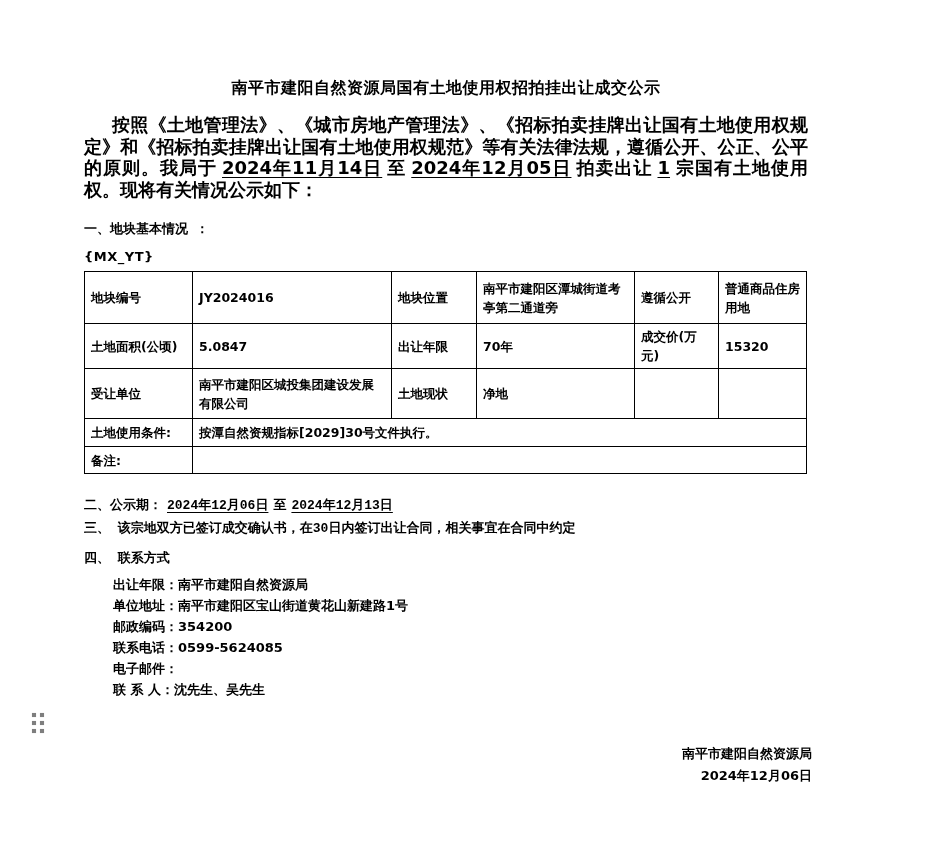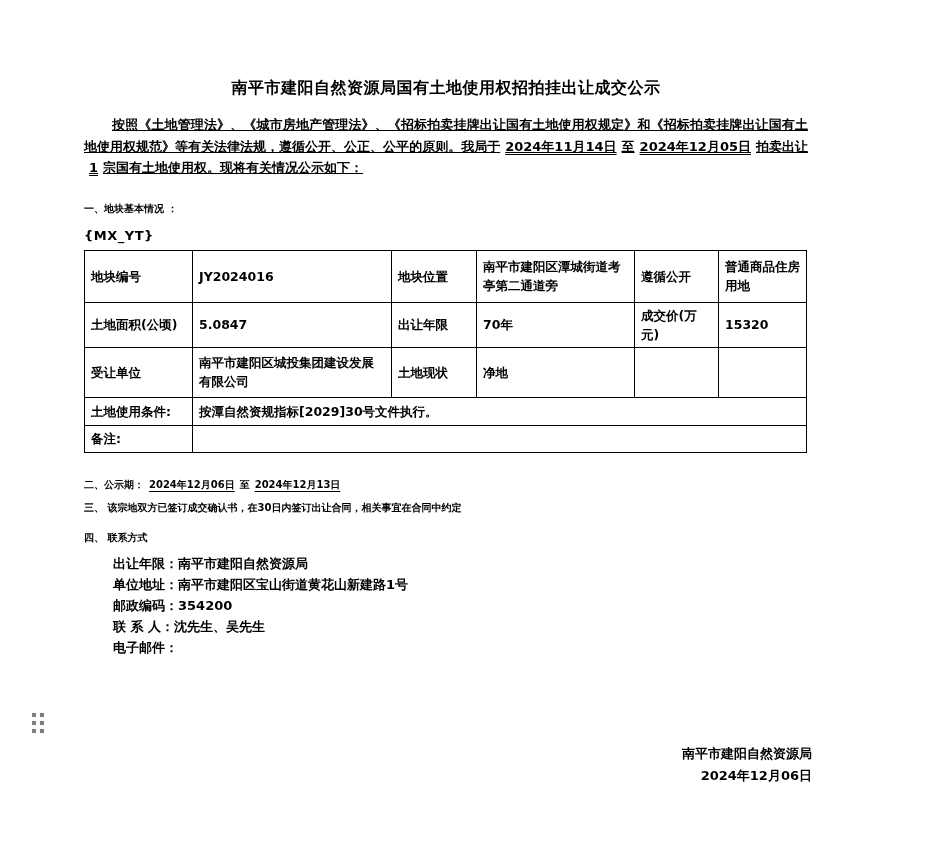--- a/index.html
+++ b/index.html
@@ -17,32 +17,31 @@
     position: absolute; left: 84px; top: 0; width: 724px;
   }
   h1.doc-title {
     margin: 76px 0 0 0;
     text-align: center;
     font-size: 16px; line-height: 24px; font-weight: 700;
     letter-spacing: 0.5px;
   }
   .intro {
     margin: 14px 0 0 0;
-    font-size: 13px; line-height: 21.5px;
+    font-size: 18px; line-height: 21.5px;
     text-align: justify;
     text-indent: 28px;
-    text-decoration: underline;
   }
   .u {
     text-decoration: underline;
     text-underline-offset: 3px;
     margin: 0 5px;
     white-space: nowrap;
   }
-  .sec { font-size: 10px; line-height: 21px; }
+  .sec { font-size: 13px; line-height: 21px; font-family: Liberation Mono, monospace; }
   .sec1 { margin-top: 19px; }
   .placeholder { margin-top: 6px; font-size: 13px; line-height: 21px; letter-spacing: 0.5px; }
   table.parcel {
     border-collapse: collapse;
     width: 722px;
     table-layout: fixed;
     margin-top: 4px;
     font-size: 12.5px;
   }
   table.parcel td {
@@ -140,22 +139,23 @@
   <div class="sec sec2"><span>二、公示期：</span><span class="u">2024年12月06日</span><span>至</span><span class="u">2024年12月13日</span></div>
 
   <div class="sec sec3">三、 该宗地双方已签订成交确认书，在30日内签订出让合同，相关事宜在合同中约定</div>
 
   <div class="sec sec4">四、 联系方式</div>
 
   <div class="contacts">
     <span class="contact-row"><span>出让年限：</span><span>南平市建阳自然资源局</span></span>
     <span class="contact-row"><span>单位地址：</span><span>南平市建阳区宝山街道黄花山新建路1号</span></span>
     <span class="contact-row"><span>邮政编码：</span><span>354200</span></span>
+    <span class="contact-row"><span>联系电话：</span><span>0599-5624085</span></span>
+    <span class="contact-row"><span>电子邮件：</span><span></span></span>
     <span class="contact-row"><span>联 系 人：</span><span>沈先生、吴先生</span></span>
-    <span class="contact-row"><span>电子邮件：</span><span></span></span>
   </div>
 
 </div>
 
 <div class="signature">
   <div>南平市建阳自然资源局</div>
   <div>2024年12月06日</div>
 </div>
 
 <div class="drag-handle">

